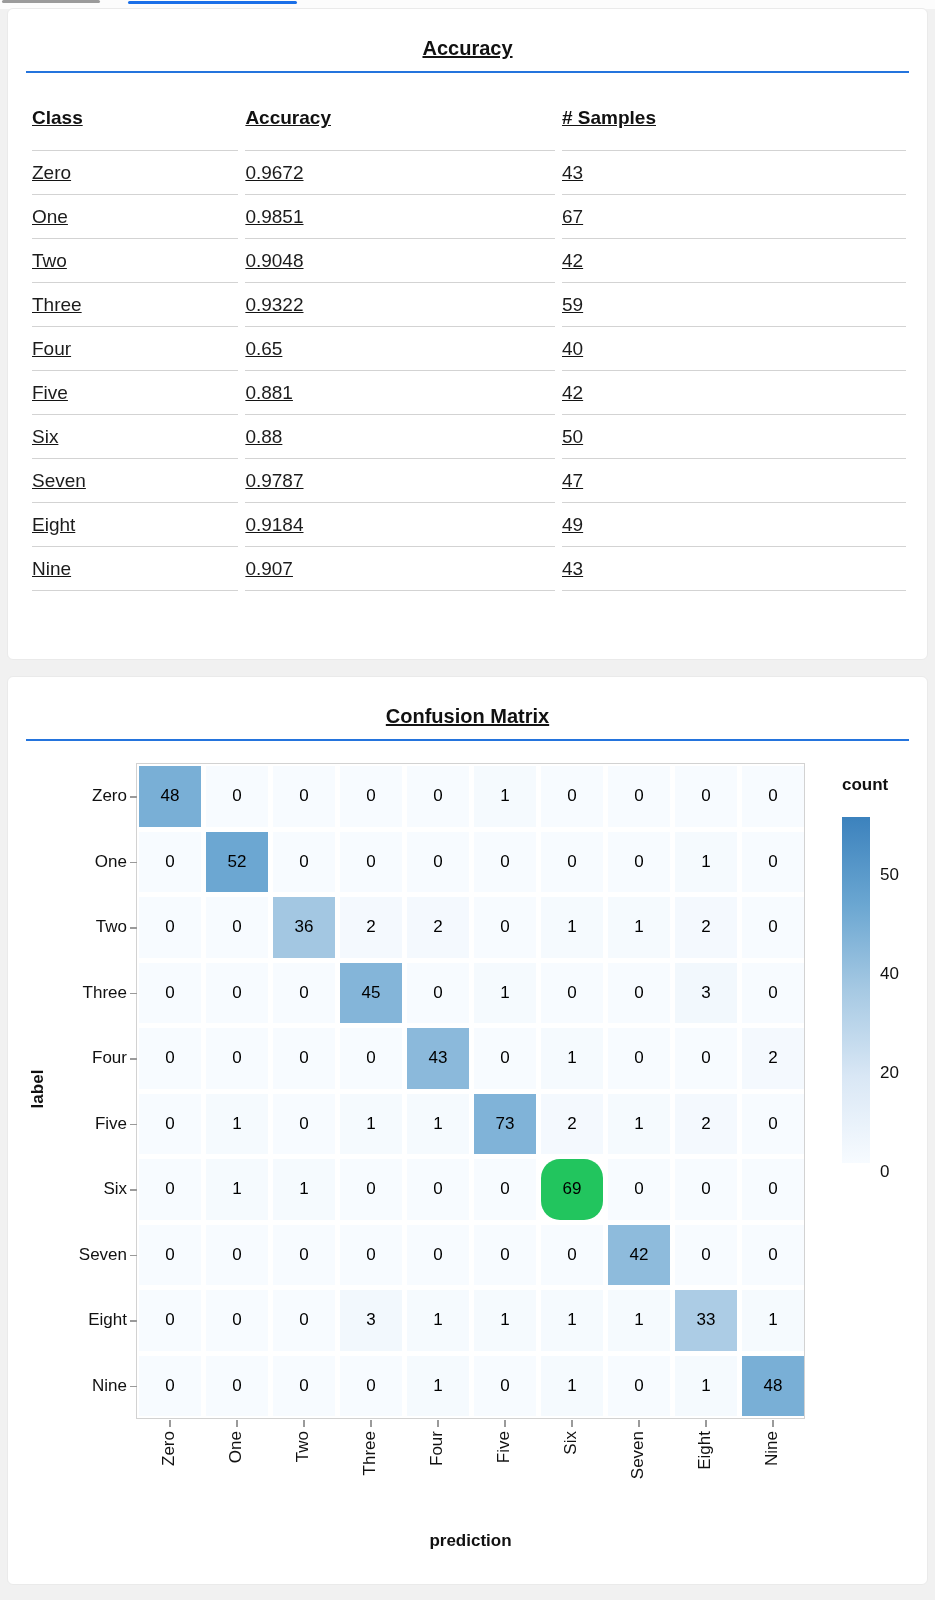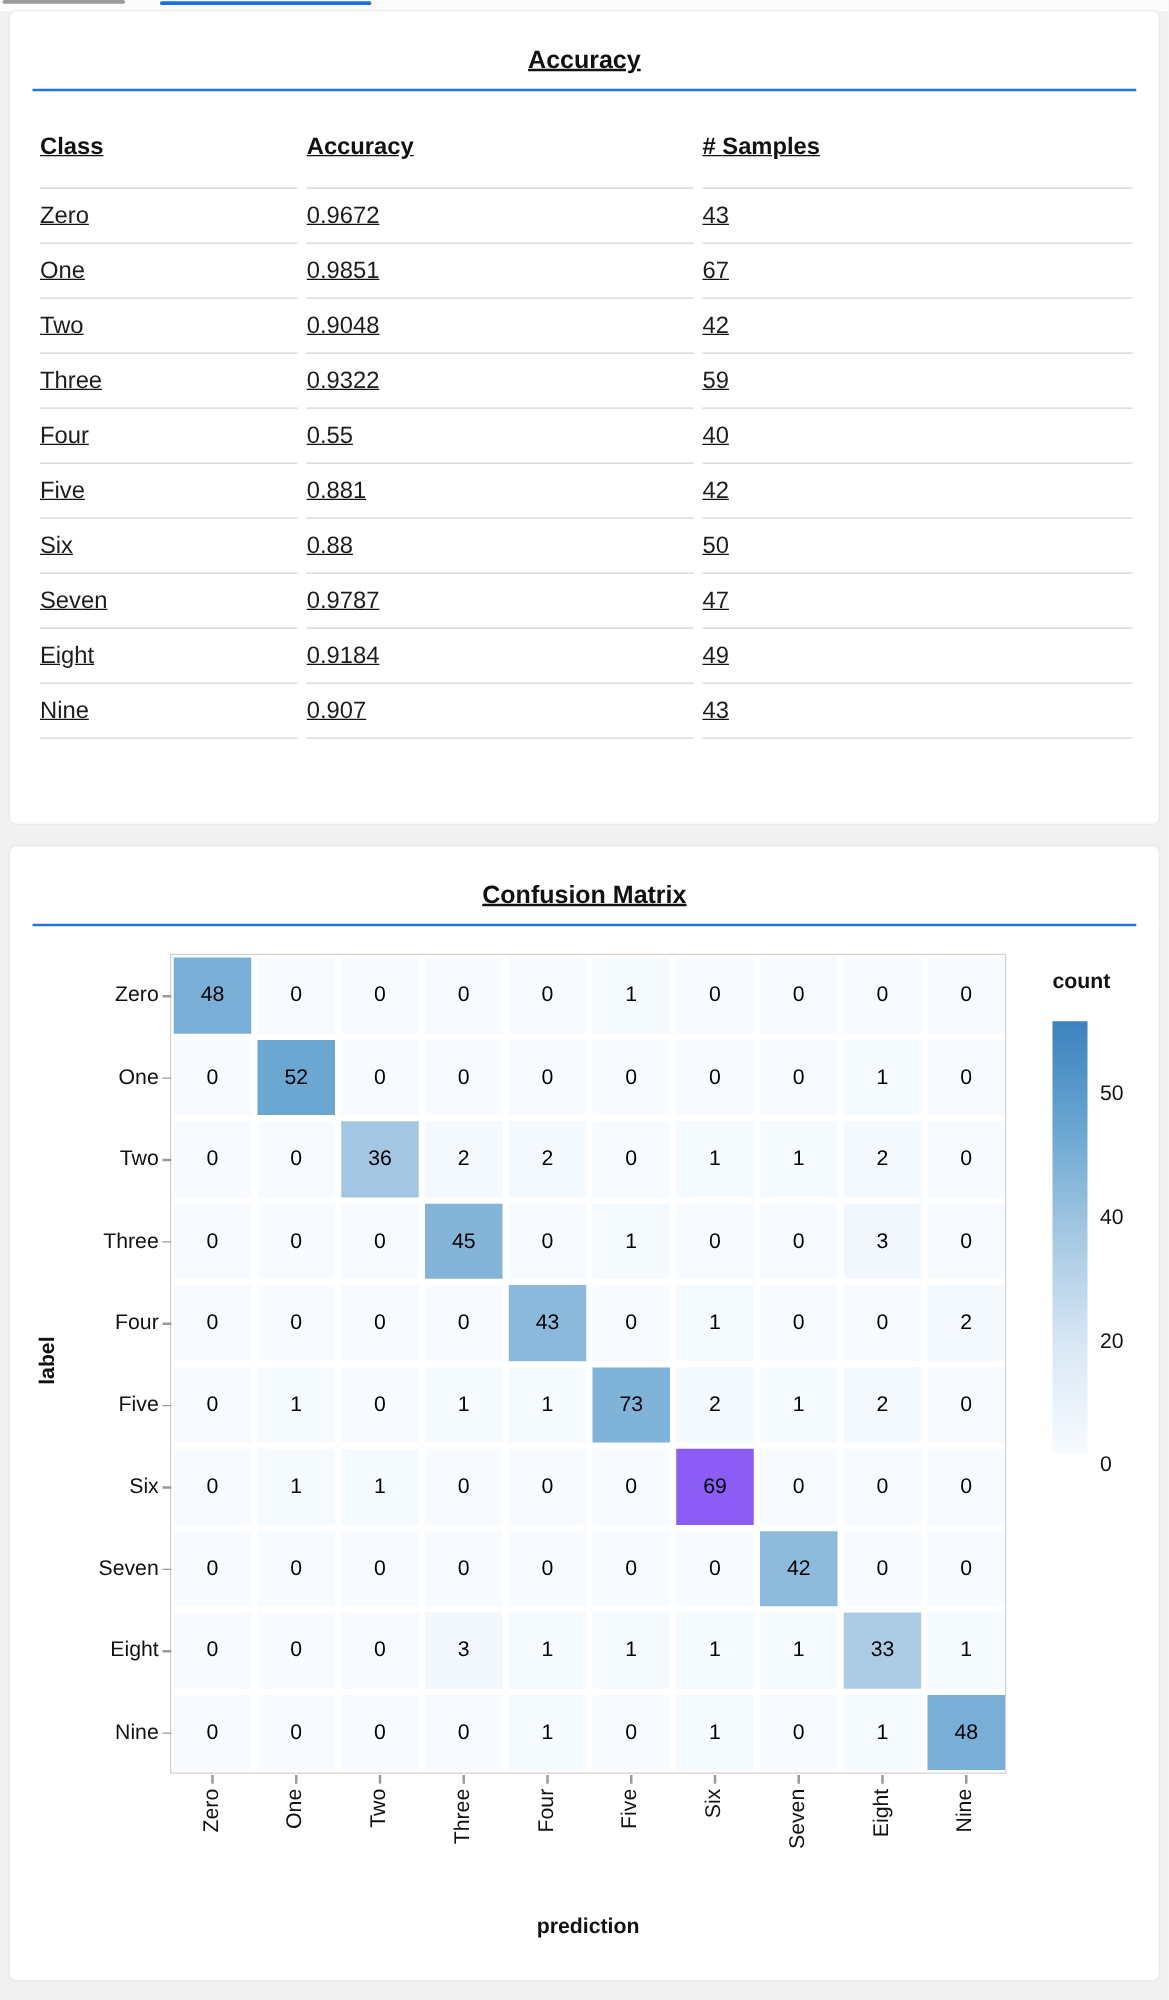--- a/index.html
+++ b/index.html
@@ -149,21 +149,21 @@
           <td>0.9048</td>
           <td>42</td>
         </tr>
         <tr>
           <td>Three</td>
           <td>0.9322</td>
           <td>59</td>
         </tr>
         <tr>
           <td>Four</td>
-          <td>0.55</td>
+          <td>0.65</td>
           <td>40</td>
         </tr>
         <tr>
           <td>Five</td>
           <td>0.881</td>
           <td>42</td>
         </tr>
         <tr>
           <td>Six</td>
           <td>0.88</td>
@@ -254,21 +254,21 @@
           <div class="cell" style="background: rgb(244, 249, 254);">2</div>
           <div class="cell" style="background: rgb(245, 250, 254);">1</div>
           <div class="cell" style="background: rgb(244, 249, 254);">2</div>
           <div class="cell" style="background: rgb(247, 251, 255);">0</div>
           <div class="cell" style="background: rgb(247, 251, 255);">0</div>
           <div class="cell" style="background: rgb(245, 250, 254);">1</div>
           <div class="cell" style="background: rgb(245, 250, 254);">1</div>
           <div class="cell" style="background: rgb(247, 251, 255);">0</div>
           <div class="cell" style="background: rgb(247, 251, 255);">0</div>
           <div class="cell" style="background: rgb(247, 251, 255);">0</div>
-          <div class="cell" style="background: #8b5cf6;">69</div>
+          <div class="cell" style="background: #22c55e; border-radius: 19px;">69</div>
           <div class="cell" style="background: rgb(247, 251, 255);">0</div>
           <div class="cell" style="background: rgb(247, 251, 255);">0</div>
           <div class="cell" style="background: rgb(247, 251, 255);">0</div>
           <div class="cell" style="background: rgb(247, 251, 255);">0</div>
           <div class="cell" style="background: rgb(247, 251, 255);">0</div>
           <div class="cell" style="background: rgb(247, 251, 255);">0</div>
           <div class="cell" style="background: rgb(247, 251, 255);">0</div>
           <div class="cell" style="background: rgb(247, 251, 255);">0</div>
           <div class="cell" style="background: rgb(247, 251, 255);">0</div>
           <div class="cell" style="background: rgb(247, 251, 255);">0</div>

